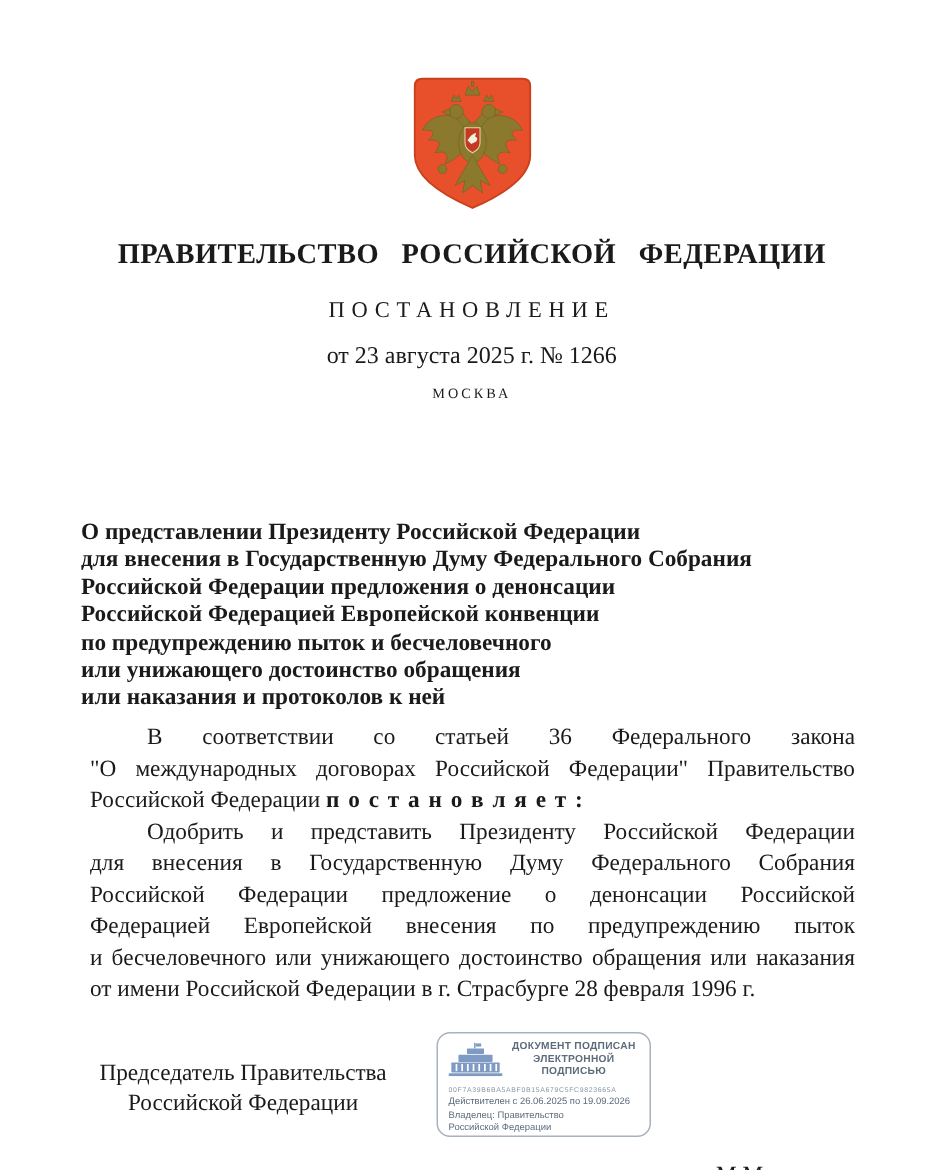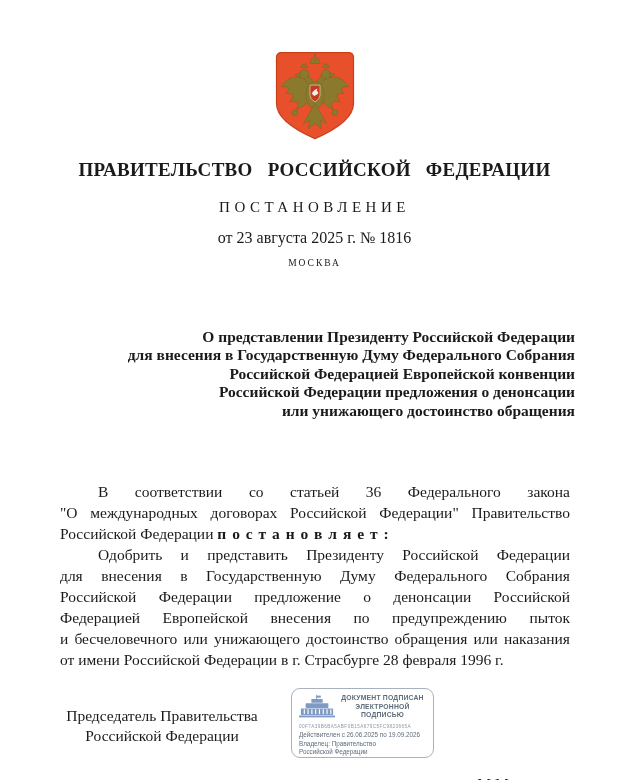--- a/index.html
+++ b/index.html
@@ -51,22 +51,22 @@
     position: absolute;
     top: 258px; left: 0; right: 0;
     text-align: center;
     font-size: 9.5px;
     letter-spacing: 2px;
   }
 
   
   .title-block {
     position: absolute;
-    top: 328px; left: 54px; right: 54px;
-    text-align: right;
+    top: 346px; left: 54px; right: 54px;
+    text-align: left;
     font-weight: bold;
     font-size: 15.5px;
     line-height: 18.4px;
   }
 
   
   .body-block {
     position: absolute;
     top: 481px; left: 60px; width: 510px;
     font-size: 15.5px;
@@ -184,29 +184,31 @@
         <circle cx="74" cy="75" r="3.5"></circle>
       </g>
 
       <path d="M44,42 h12 v12 q0,5 -6,8 q-6,-3 -6,-8 Z" fill="#C23A24" stroke="#e9d8a6" stroke-width="0.8"></path>
       <path d="M46,52 q3,-5 7,-6 l-1,3 q3,1 1,4 l-4,2 z" fill="#f5efe0" stroke="none"></path>
     </svg>
   </div>
 
   <div class="gov-title">ПРАВИТЕЛЬСТВО РОССИЙСКОЙ ФЕДЕРАЦИИ</div>
   <div class="doc-type">ПОСТАНОВЛЕНИЕ</div>
-  <div class="doc-date">от 23 августа 2025 г. № 1816</div>
+  <div class="doc-date">от 23 августа 2025 г. № 1266</div>
   <div class="city">МОСКВА</div>
 
   <div class="title-block jcenter">
       <div class="line">О представлении Президенту Российской Федерации</div>
       <div class="line">для внесения в Государственную Думу Федерального Собрания</div>
+      <div class="line">Российской Федерации предложения о денонсации</div>
       <div class="line">Российской Федерацией Европейской конвенции</div>
-      <div class="line">Российской Федерации предложения о денонсации</div>
+      <div class="line">по предупреждению пыток и бесчеловечного</div>
       <div class="line">или унижающего достоинство обращения</div>
+      <div class="line">или наказания и протоколов к ней</div>
     </div>
 
   <div class="body-block">
     <div class="para1">
       <div class="bline first">В соответствии со статьей 36 Федерального закона</div>
       <div class="bline">"О международных договорах Российской Федерации" Правительство</div>
       <div class="bline lastline"><span>Российской Федерации </span><span class="decree-word">п о с т а н о в л я е т :</span></div>
     </div>
     <div class="jpara">
         <div class="line">Одобрить и представить Президенту Российской Федерации</div>

